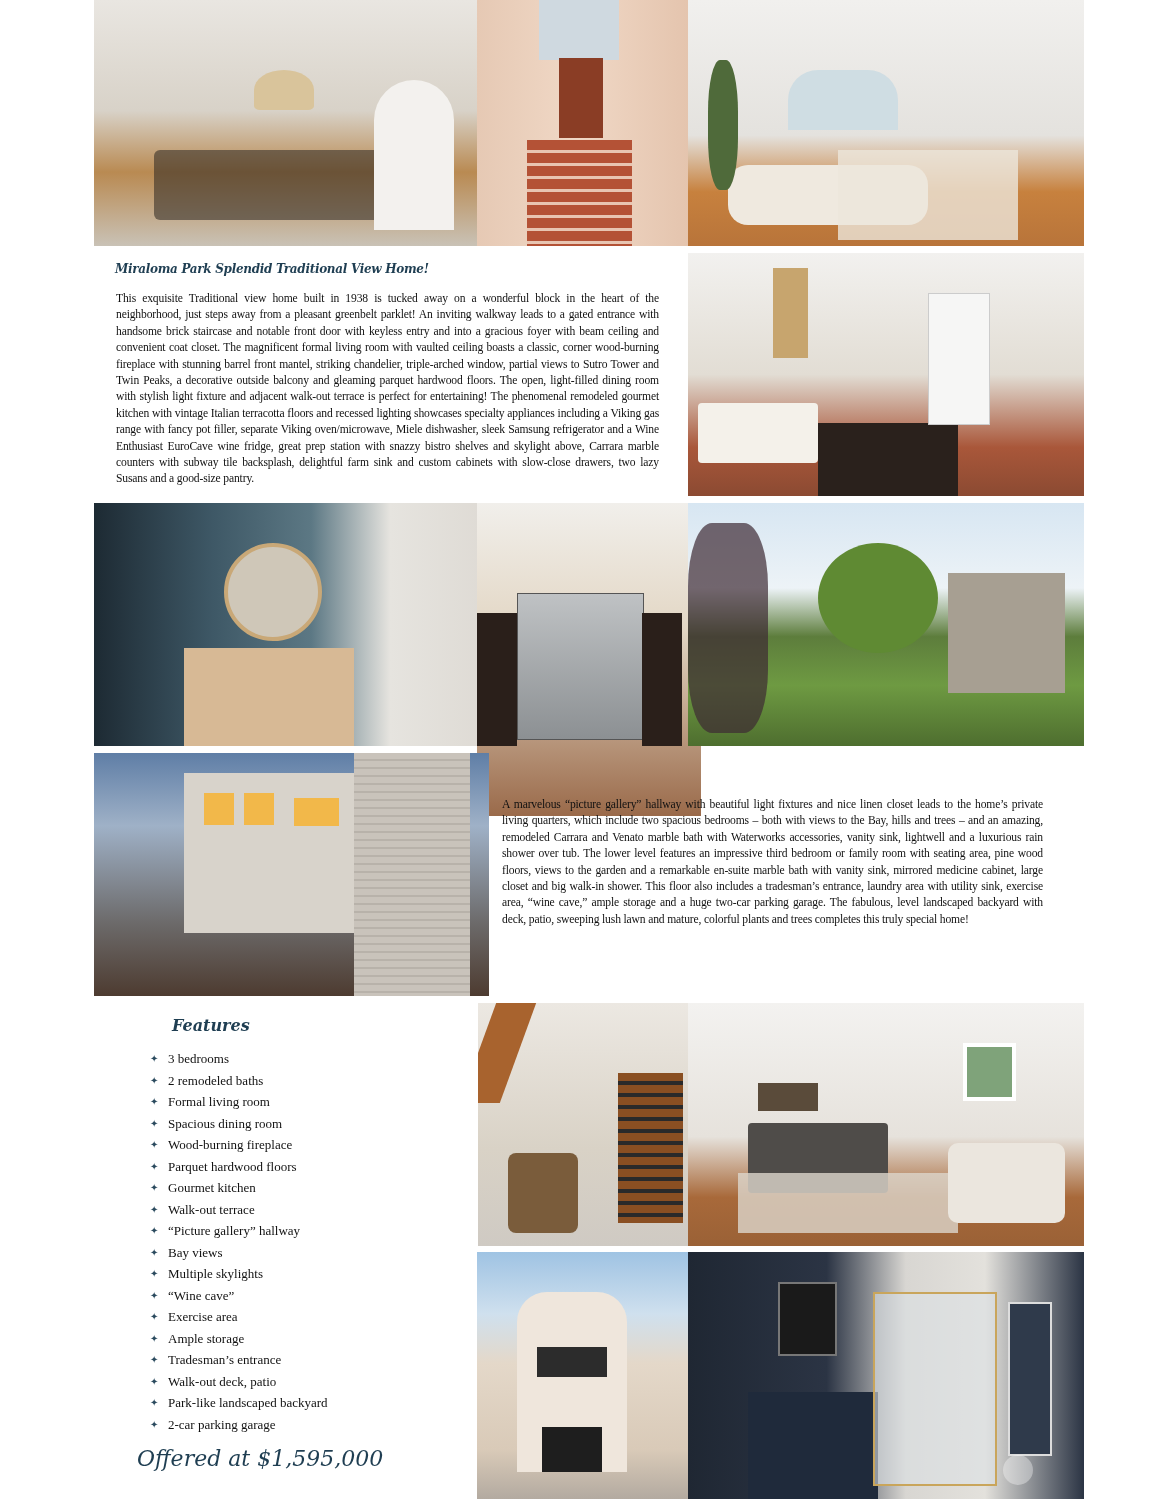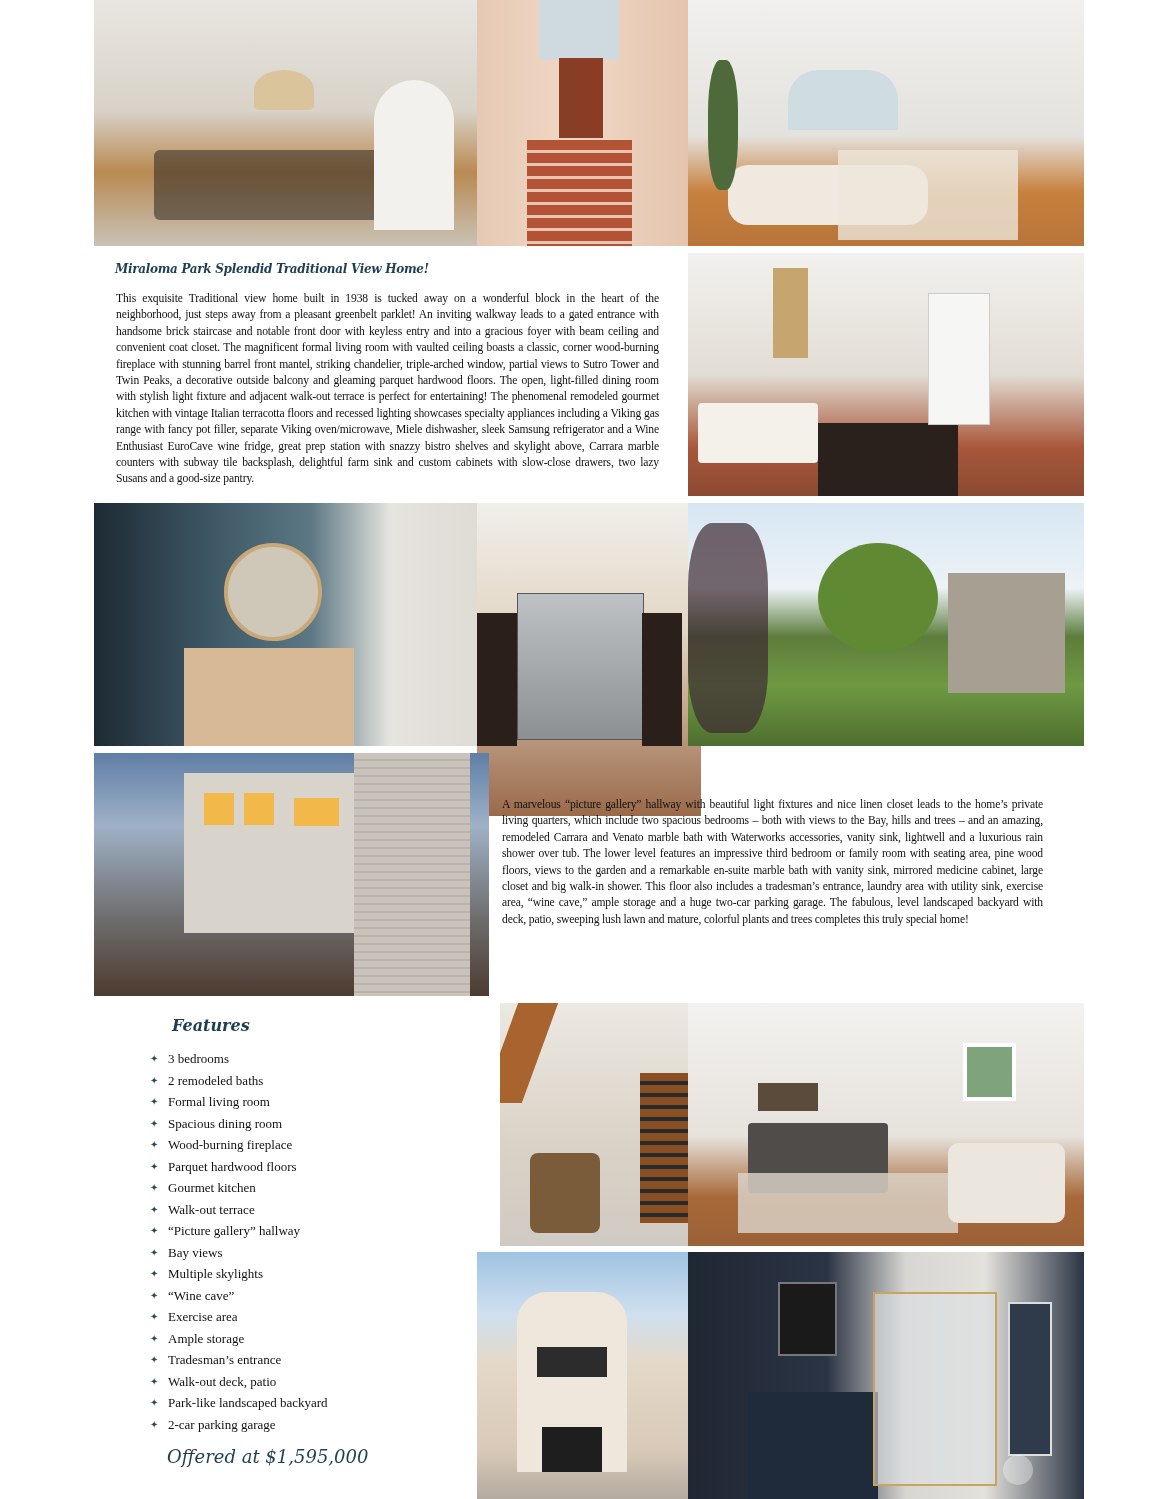--- a/index.html
+++ b/index.html
@@ -4,21 +4,21 @@
 <style>
   html, body { margin: 0; padding: 0; background: #ffffff; }
   body { width: 1159px; height: 1499px; position: relative; overflow: hidden; font-family: "DejaVu Serif", serif; }
   .photo { position: absolute; overflow: hidden; padding-left: 19px; }
   .photo .lbl { position: absolute; left: 6px; bottom: 4px; font-family: "DejaVu Sans", sans-serif; font-size: 9px; color: rgba(255,255,255,0.0); }
   .heading { position: absolute; font-family: "DejaVu Serif", serif; font-style: italic; font-weight: bold; color: #1f3e52; }
   .body-text { position: absolute; font-family: "Liberation Serif", serif; font-size: 11.6px; line-height: 16.4px; color: #111; text-align: justify; text-align-last: left; letter-spacing: -0.15px; }
   .features { position: absolute; left: 150px; top: 1048px; margin: 0; padding: 0; list-style: none; }
   .features li { font-family: "Liberation Serif", serif; font-size: 13px; line-height: 21.5px; color: #111; display: flex; align-items: center; }
   .features .bullet { color: #2a4a5e; font-size: 10px; width: 18px; display: inline-block; text-align: left; }
-  .price { position: absolute; left: 167px; top: 1446px; font-family: "DejaVu Serif", serif; font-style: italic; font-size: 18px; color: #1f3e52; }
+  .price { position: absolute; left: 137px; top: 1446px; font-family: "DejaVu Serif", serif; font-style: italic; font-size: 22px; color: #1f3e52; }
   .watermark { position: absolute; left: 1003px; top: 1455px; width: 30px; height: 30px; border-radius: 50%; background: rgba(255,255,255,0.35); }
   .watermark-text { position: absolute; left: 1040px; top: 1534px; font-family: "DejaVu Sans", sans-serif; font-size: 22px; color: rgba(255,255,255,0.5); }
 </style>
 </head>
 <body>
 
 <div class="photo" style="left:94px;top:0;width:376px;height:246px;background:linear-gradient(180deg,#e9e6e1 0%,#d8d2c8 45%,#b98a52 70%,#c9c2b6 100%);">
   <div style="position:absolute;left:60px;top:150px;width:230px;height:70px;background:#2b2621;opacity:.55;border-radius:6px;"></div>
   <div style="position:absolute;left:160px;top:70px;width:60px;height:40px;background:#d9c49b;border-radius:50% 50% 10% 10%;"></div>
   <div style="position:absolute;left:280px;top:80px;width:80px;height:150px;background:#f3f1ee;border-radius:40px 40px 0 0;"></div>
@@ -147,21 +147,21 @@
       <span class="bullet">✦</span>
       <span>Park-like landscaped backyard</span>
     </li>
   <li>
       <span class="bullet">✦</span>
       <span>2-car parking garage</span>
     </li>
 </ul>
 <div class="price">Offered at $1,595,000</div>
 
-<div class="photo" style="left:500px;top:1003px;width:246px;height:243px;background:linear-gradient(180deg,#ece8e2 0%,#d9d2c6 60%,#cfcac3 100%);">
+<div class="photo" style="left:478px;top:1003px;width:246px;height:243px;background:linear-gradient(180deg,#ece8e2 0%,#d9d2c6 60%,#cfcac3 100%);">
   <div style="position:absolute;left:0;top:0;width:40px;height:100px;background:#a8632e;transform:skewX(-20deg);"></div>
   <div style="position:absolute;left:140px;top:70px;width:65px;height:150px;background:repeating-linear-gradient(180deg,#8a4f22 0 8px,#2a2a2a 8px 12px);"></div>
   <div style="position:absolute;left:30px;top:150px;width:70px;height:80px;background:#7a5c3b;border-radius:8px;"></div>
   <span class="lbl">Wine cave</span>
 </div>
 <div class="photo" style="left:688px;top:1003px;width:377px;height:243px;background:linear-gradient(180deg,#f3f2f0 0%,#e6e2dc 55%,#a8693a 80%,#9a6136 100%);">
   <div style="position:absolute;left:70px;top:80px;width:60px;height:28px;background:#5a4b3a;"></div>
   <div style="position:absolute;left:60px;top:120px;width:140px;height:70px;background:#4f4c49;border-radius:4px;"></div>
   <div style="position:absolute;left:50px;top:170px;width:220px;height:60px;background:#dcd6cc;opacity:.8;"></div>
   <div style="position:absolute;left:275px;top:40px;width:45px;height:50px;background:#7fa37a;border:4px solid #fff;"></div>

